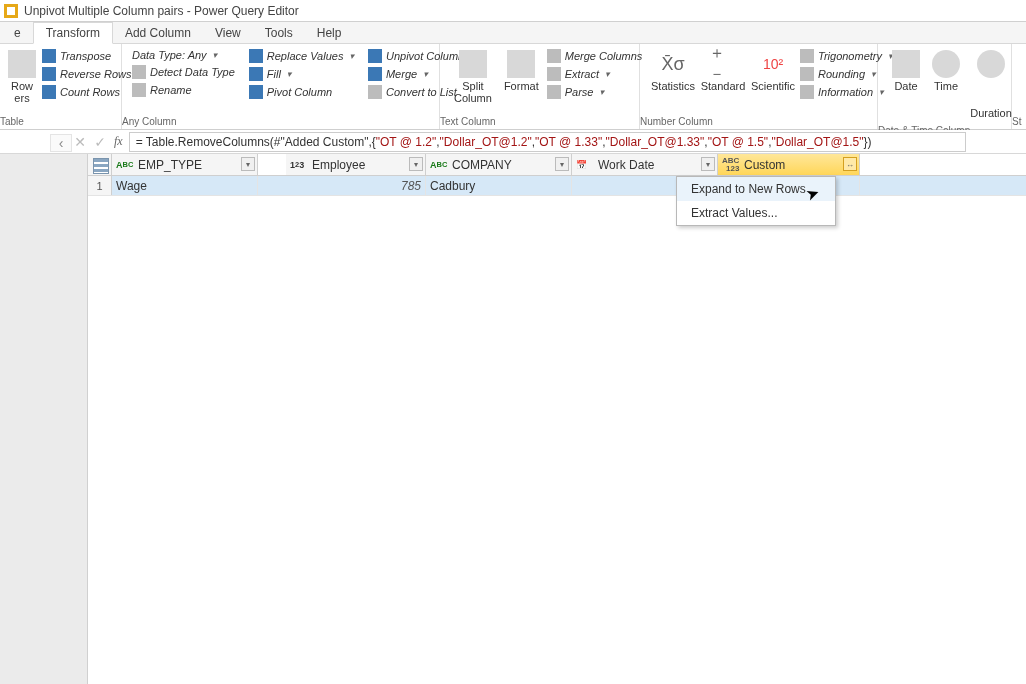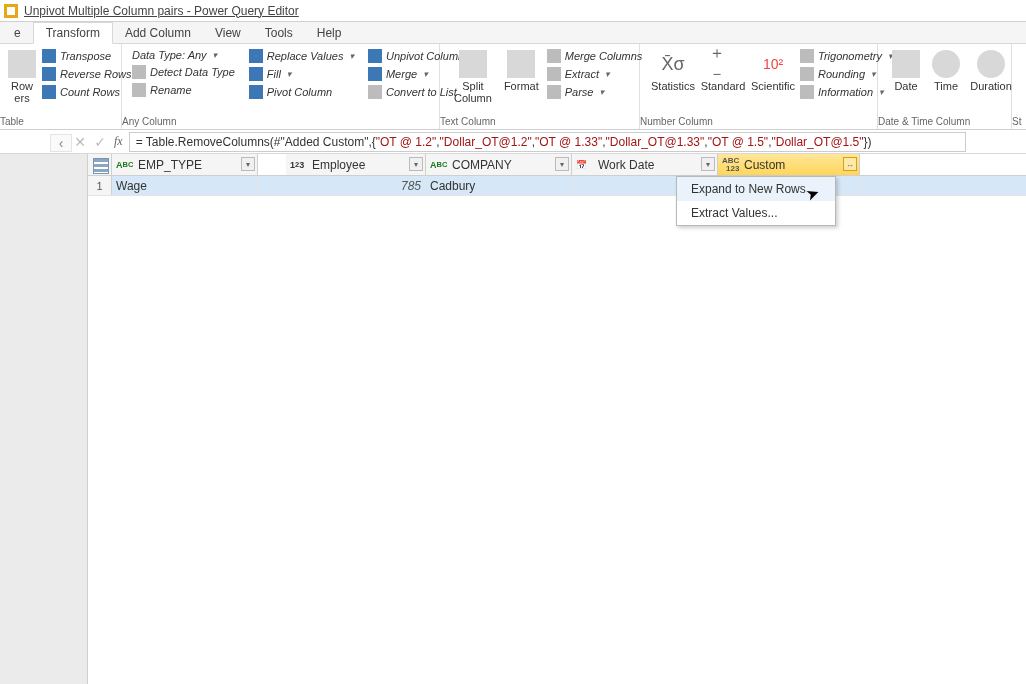--- a/index.html
+++ b/index.html
@@ -2,21 +2,21 @@
 <html><head>
 <meta charset="utf-8">
 <style>
   * { box-sizing: border-box; margin: 0; padding: 0; font-family: "Segoe UI", Tahoma, sans-serif; }
   body { background: #f0f0f0; width: 1026px; height: 684px; overflow: hidden; font-size: 12px; color: #333; }
 
   
   .titlebar { background: #fff; border-bottom: 1px solid #d0d0d0; height: 22px; display: flex; align-items: center; padding: 0 4px; }
   .app-icon { width: 14px; height: 14px; background: #e6a817; margin-right: 6px; display:inline-block; position:relative; }
   .app-icon::after { content:""; position:absolute; width:8px; height:8px; background:#fff; top:3px; left:3px; }
-  .titlebar-text { font-size: 12px; color: #444; text-decoration: underline; }
+  .titlebar-text { font-size: 12px; color: #444; }
 
   
   .menutabs { background: #f5f5f5; height: 22px; display: flex; align-items: flex-end; border-bottom: 1px solid #d8d8d8; padding-left: 2px; }
   .menutab { padding: 3px 12px; font-size: 12px; color: #444; cursor: pointer; }
   .menutab.active { background: #fff; border: 1px solid #d8d8d8; border-bottom: 1px solid #fff; margin-bottom: -1px; }
 
   
   .ribbon { background: #fff; height: 86px; border-bottom: 1px solid #cfcfcf; display: flex; }
   .ribbon-group { border-right: 1px solid #e0e0e0; display:flex; flex-direction:column; }
   .ribbon-group-body { flex: 1; display: flex; align-items: flex-start; padding: 4px 8px; }
@@ -235,21 +235,21 @@
   <div class="ribbon-group" style="width:134px;">
     <div class="ribbon-group-body">
       <div class="big-btn" style="width:40px;">
         <span class="bigicon ic-gray"></span>
         <span class="lbl">Date</span>
       </div>
       <div class="big-btn" style="width:40px;">
         <span class="bigicon ic-gray" style="border-radius:50%;"></span>
         <span class="lbl">Time</span>
       </div>
-      <div class="big-btn" style="width:50px;">
+      <div class="big-btn" style="width:50px;gap:27px;">
         <span class="bigicon ic-gray" style="border-radius:50%;"></span>
         <span class="lbl">Duration</span>
       </div>
     </div>
     <div class="ribbon-group-label">Date &amp; Time Column</div>
   </div>
 
   <div class="ribbon-group" style="width:14px; border-right:none;">
     <div class="ribbon-group-body"></div>
     <div class="ribbon-group-label">St</div>

